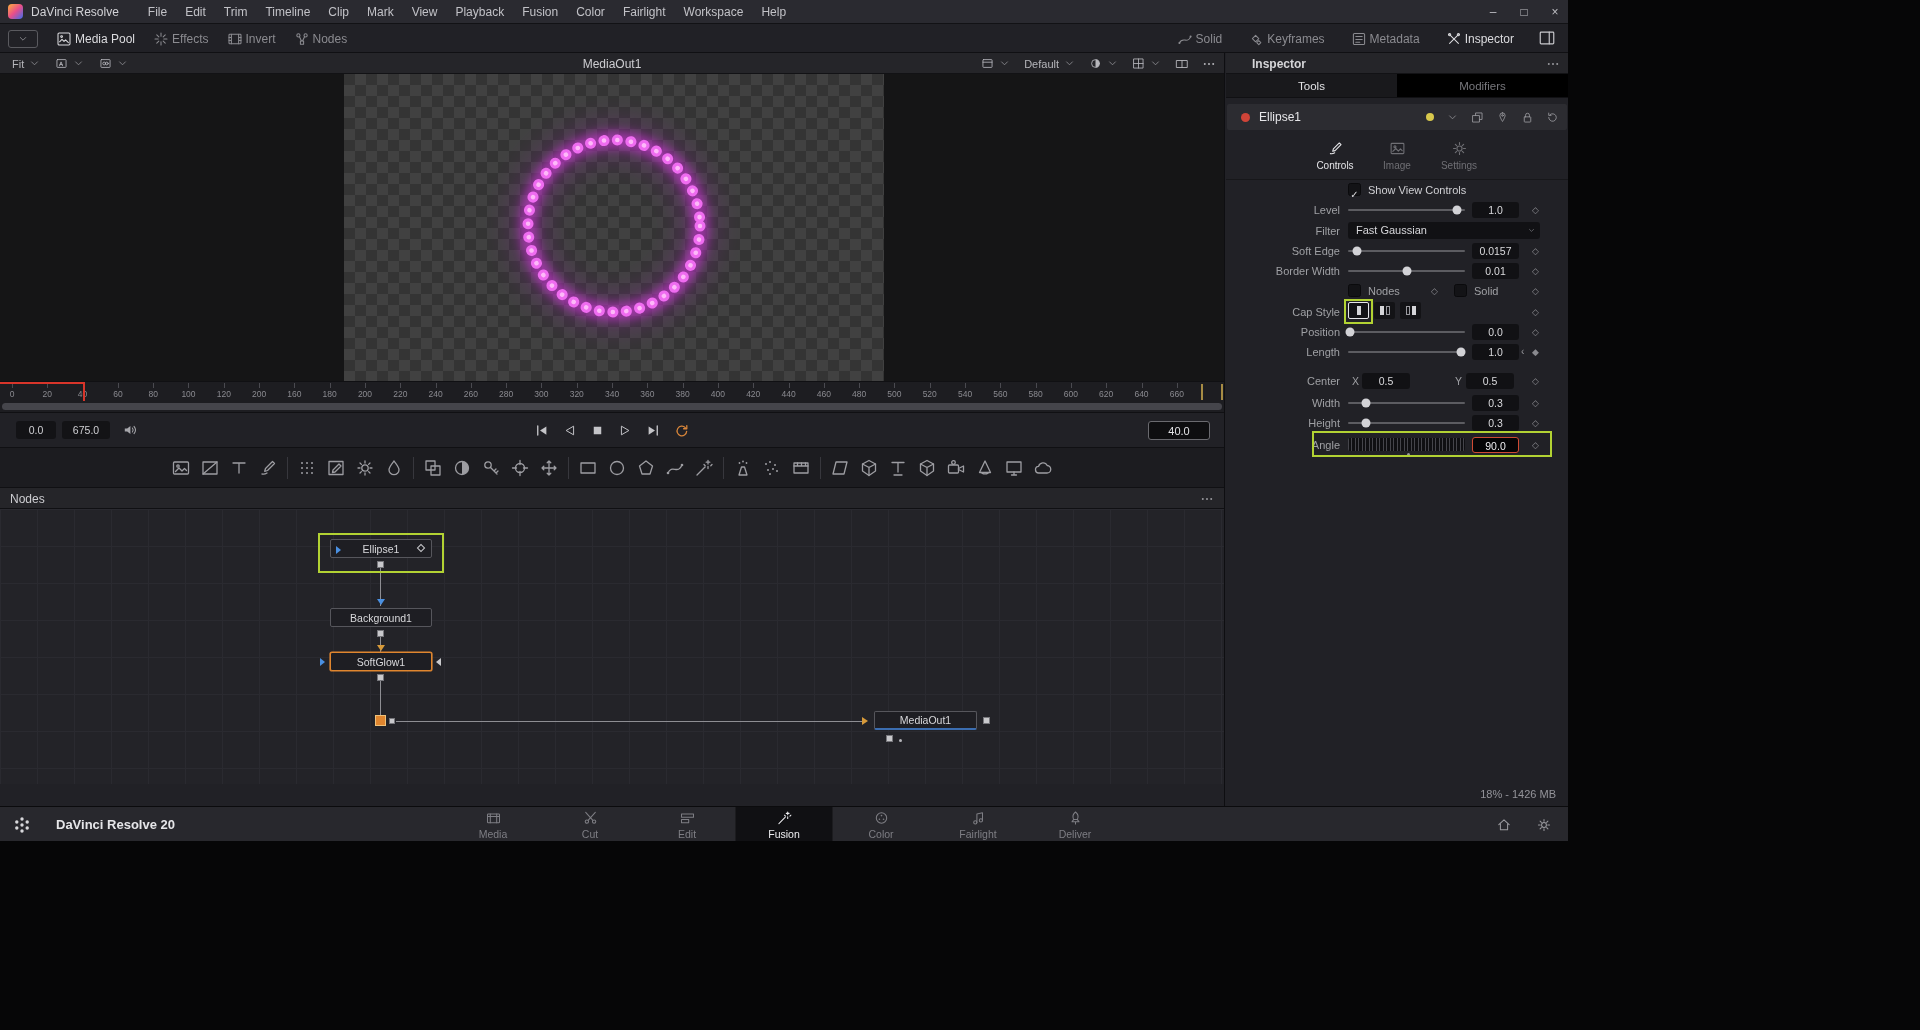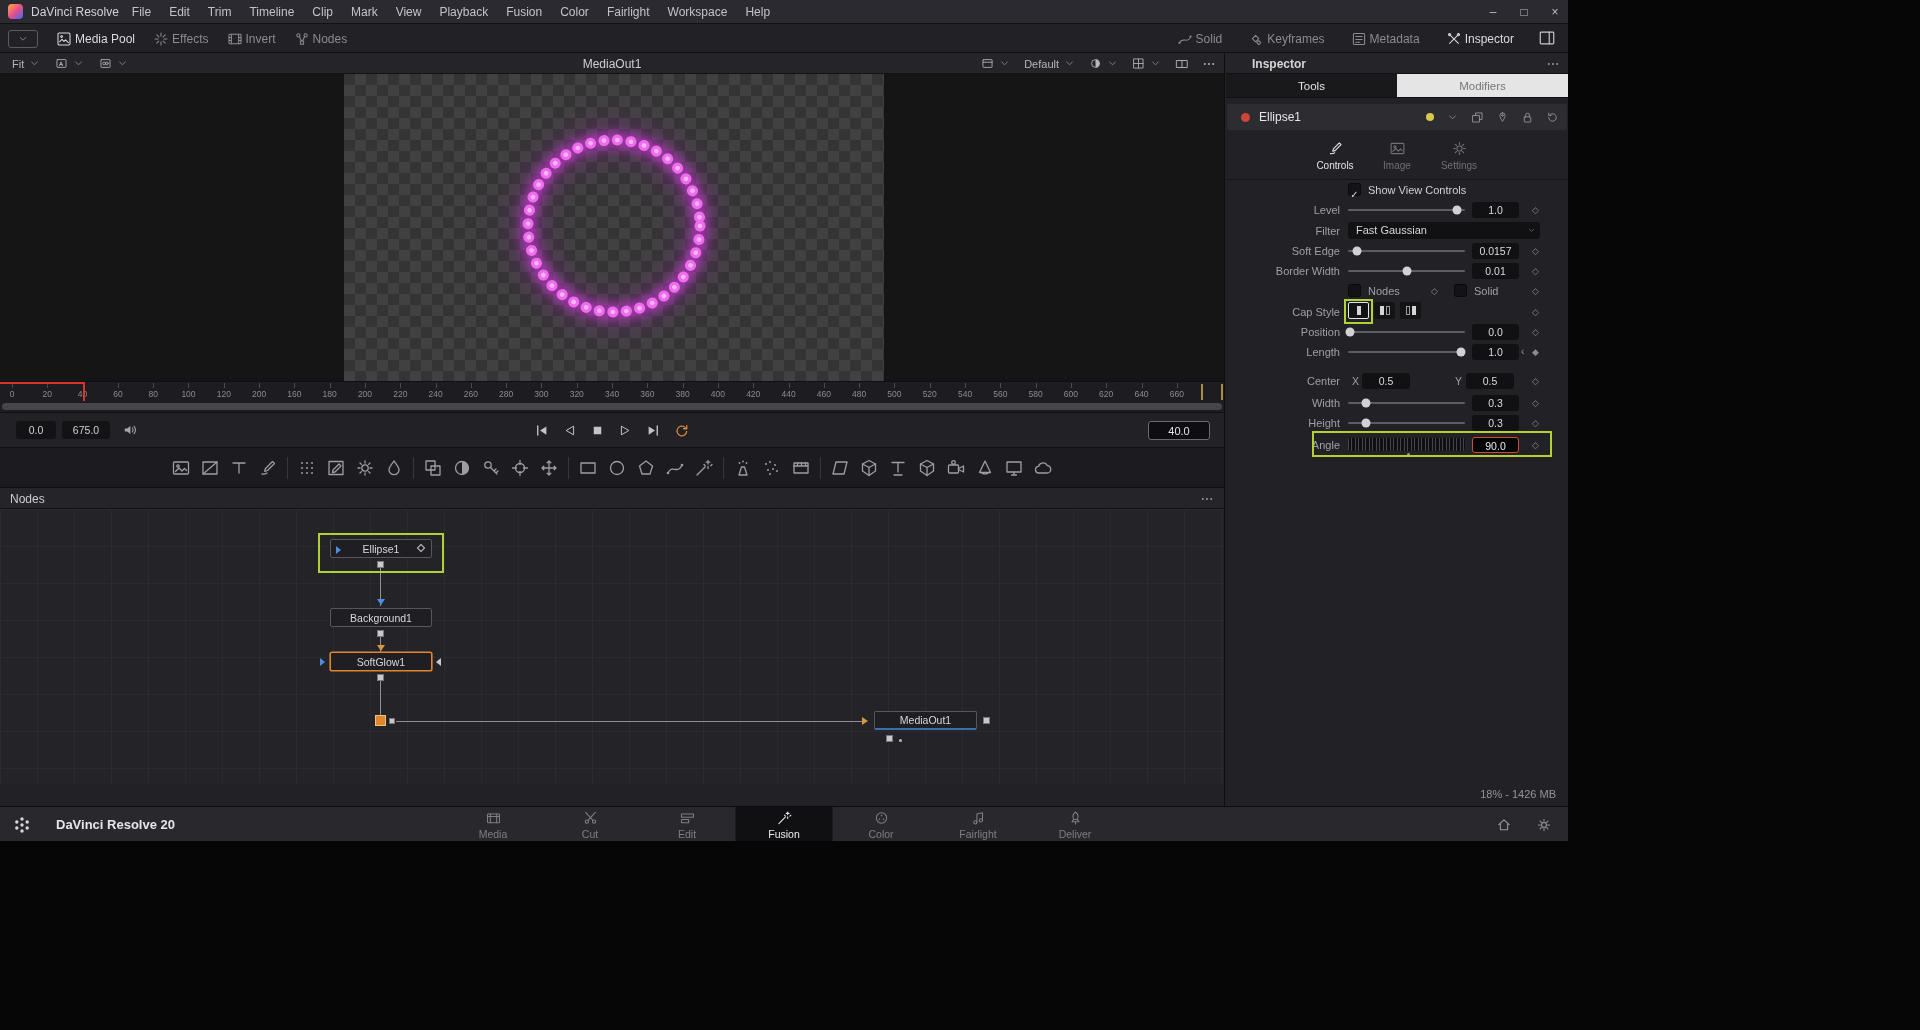--- a/index.html
+++ b/index.html
@@ -5,21 +5,21 @@
   *{box-sizing:border-box;margin:0;padding:0;user-select:none}
   html,body{width:1920px;height:1030px;overflow:hidden;background:#060607;
     font-family:"Liberation Sans","DejaVu Sans",sans-serif;color:#c8c8cc}
   .app{position:absolute;left:0;top:0;width:1568px;height:841px;background:#212126;overflow:hidden}
 
   
   .menubar{position:absolute;left:0;top:0;width:1568px;height:24px;background:#2a2a30;
     border-bottom:1px solid #121215;display:flex;align-items:center;font-size:12px;color:#c2c2c7}
   .applogo{width:15px;height:15px;border-radius:4px;margin:0 8px 0 8px;
     background:linear-gradient(135deg,#ffb03a 0%,#e94e8a 50%,#3a6df0 100%)}
-  .appname{margin-right:4px;color:#d2d2d6}
+  .appname{margin-right:20px;color:#d2d2d6}
   .menus{display:flex;height:100%}
   .menu-item{padding:0 9px;display:flex;align-items:center;cursor:default}
   .wincontrols{position:absolute;right:6px;top:0;height:24px;display:flex;align-items:center;gap:17px;color:#bdbdc2;font-size:12px}
   .wincontrols span{width:14px;text-align:center}
 
   
   .toolbar{position:absolute;left:0;top:24px;width:1568px;height:29px;background:#212126;border-bottom:1px solid #101013}
   .tb-left{position:absolute;left:8px;top:0;height:29px;display:flex;align-items:center;gap:18px}
   .tb-right{position:absolute;right:54px;top:0;height:29px;display:flex;align-items:center;gap:26px}
   .tb-btn{display:flex;align-items:center;gap:3px;font-size:12px;color:#8b8b90;cursor:default}
@@ -112,21 +112,21 @@
     font-size:11px;color:#94949a}
   .st-left{position:absolute;left:8px;top:0;height:22px;display:flex;align-items:center}
   .st-play{position:absolute;left:690px;top:0;height:22px;display:flex;align-items:center}
 
   
   .inspector{position:absolute;left:1226px;top:53px;width:342px;height:753px;background:#212126}
   .insp-header{position:absolute;left:0;top:0;width:100%;height:21px;background:#252529;border-bottom:1px solid #121215}
   .insp-title{position:absolute;left:26px;top:0;height:21px;display:flex;align-items:center;font-size:12px;font-weight:bold;color:#d5d5d8}
   .insp-more{position:absolute;right:8px;top:4px;width:14px;height:14px;color:#9a9a9f}
   .insp-tabs{position:absolute;left:0;top:21px;width:100%;height:24px;display:flex;border-bottom:1px solid #101013}
-  .itab{flex:1;display:flex;align-items:center;justify-content:center;font-size:11.5px;background:#e5e5e5;color:#77777c}
+  .itab{flex:1;display:flex;align-items:center;justify-content:center;font-size:11.5px;background:#000000;color:#77777c}
   .itab.active{background:#19191c;color:#e2e2e5}
   .node-hdr{position:absolute;left:1px;top:51px;width:340px;height:26px;background:#2c2c31;border-radius:2px;display:flex;align-items:center}
   .node-dot{width:9px;height:9px;border-radius:50%;background:#cf4438;margin:0 9px 0 14px}
   .node-hdr-name{font-size:12px;color:#e6e6e9}
   .nh-icons{position:absolute;right:8px;display:flex;align-items:center;gap:12px;color:#9a9a9f}
   .nh-icons .ticon{width:13px;height:13px}
   .color-dot{width:8px;height:8px;border-radius:50%;background:#d8c84c}
   .subtabs{position:absolute;left:0;top:79px;width:100%;height:48px;display:flex;align-items:center;justify-content:center;gap:18px;border-bottom:1px solid #17171a}
   .subtab{display:flex;flex-direction:column;align-items:center;gap:3px;font-size:10px;color:#6f6f74;width:44px}
   .subtab .ticon{width:17px;height:17px}

